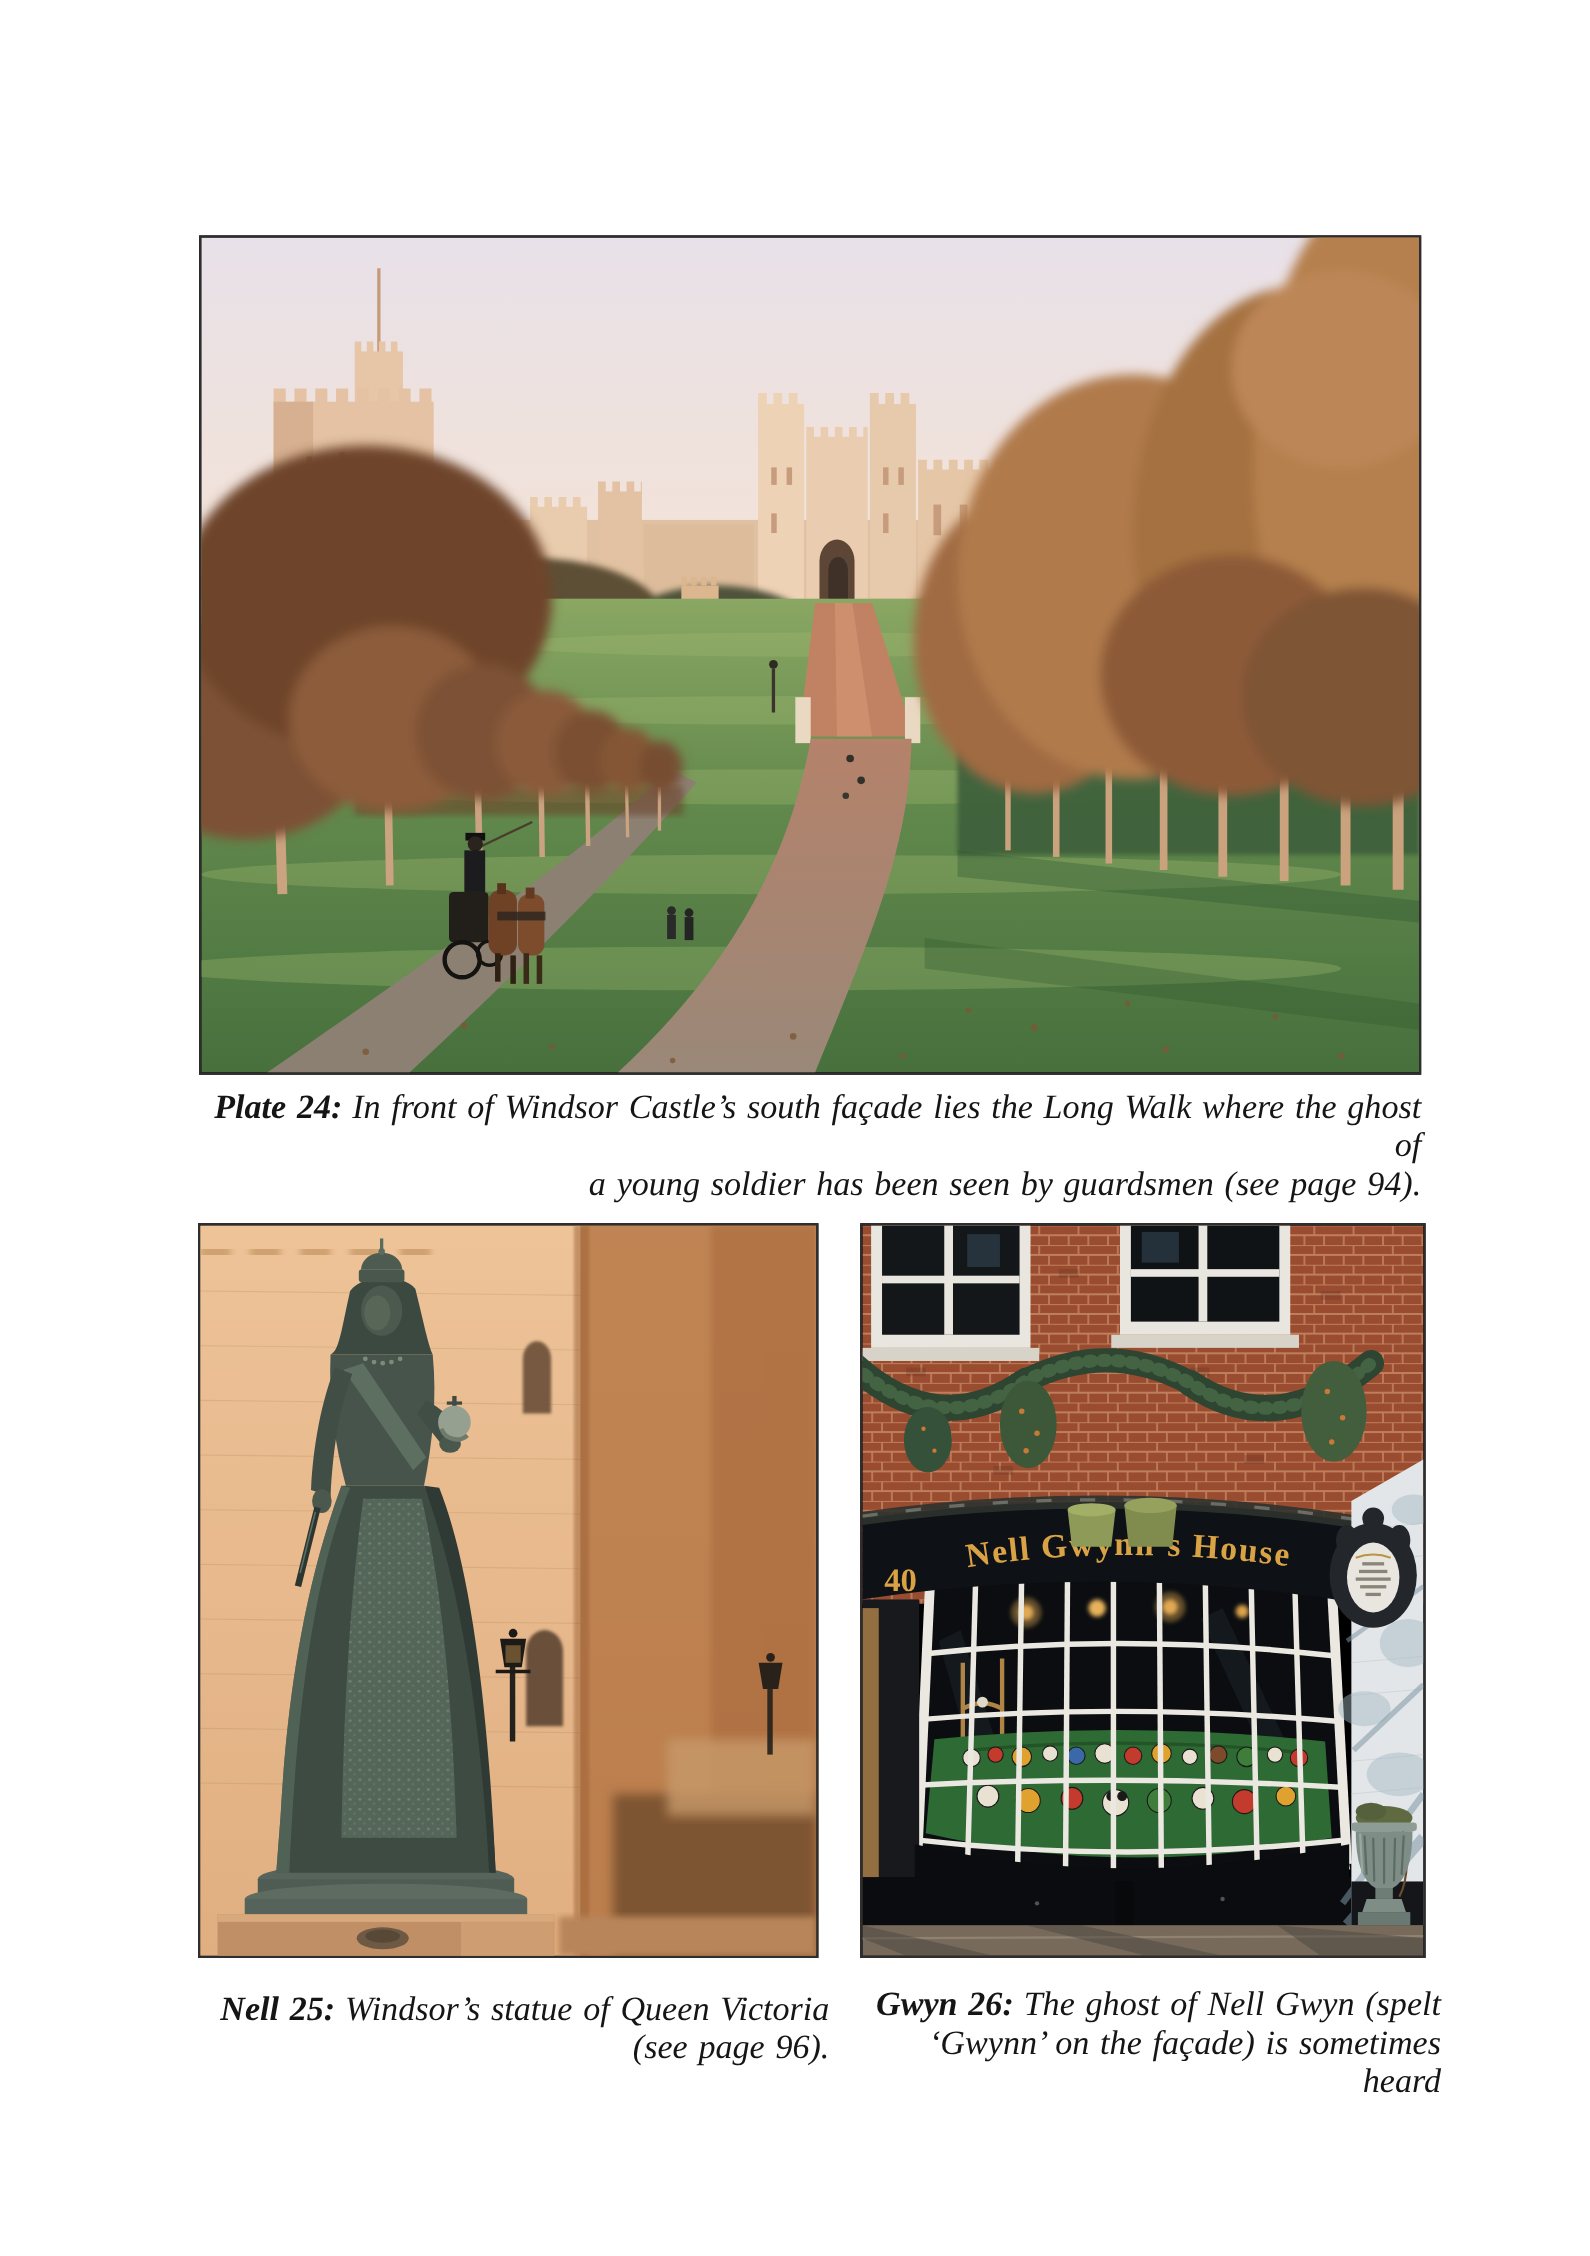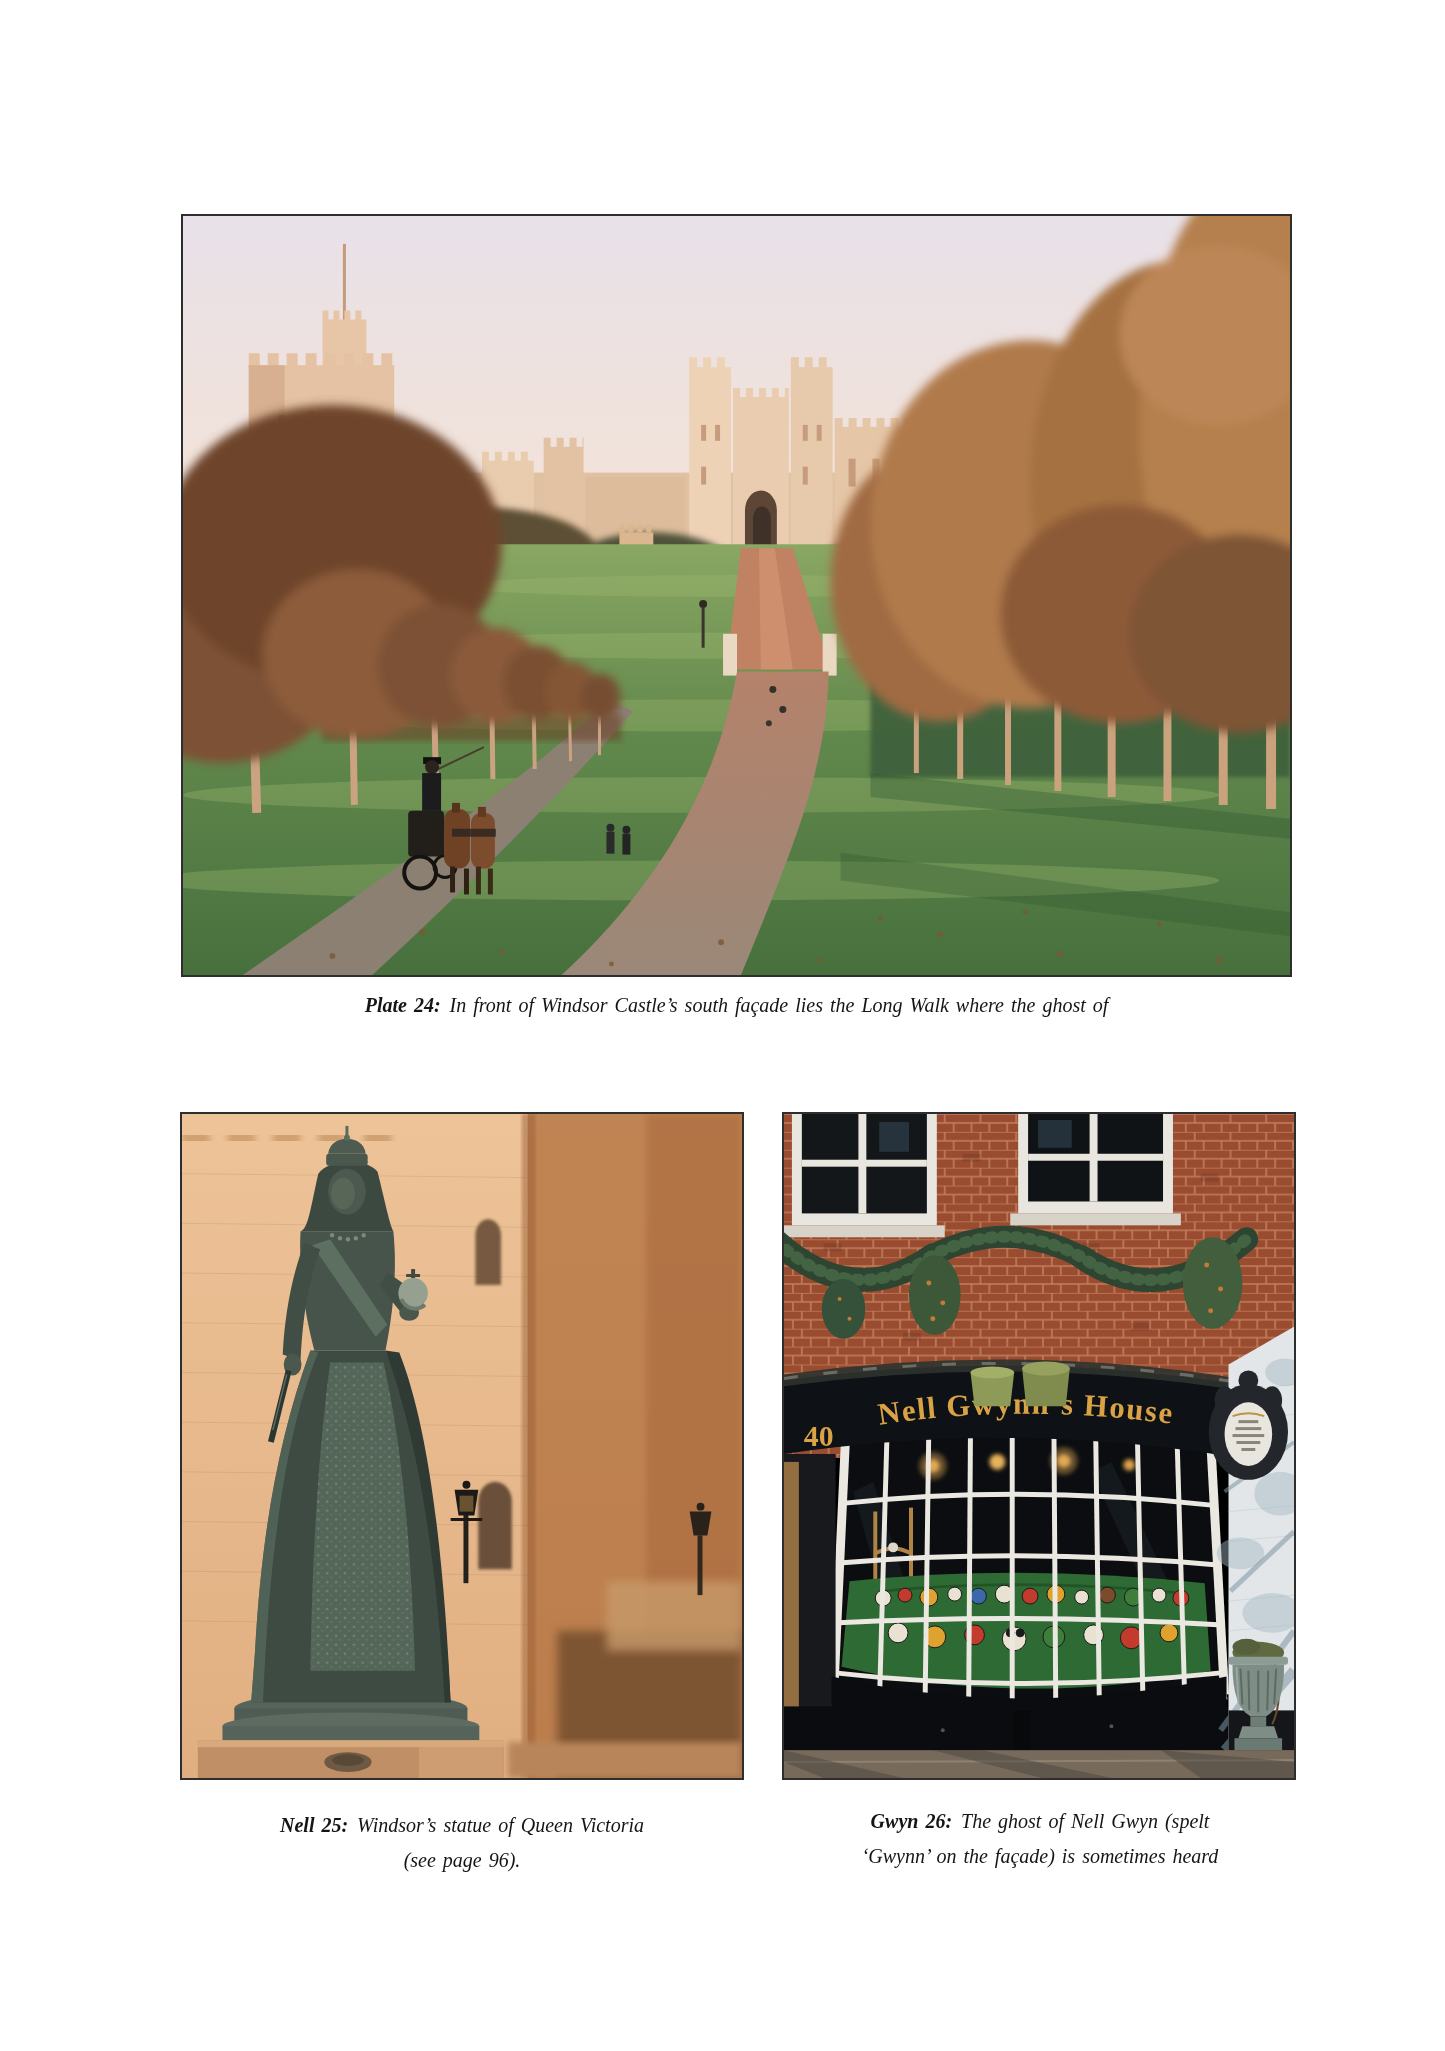--- a/index.html
+++ b/index.html
@@ -5,22 +5,22 @@
   html,body{margin:0;padding:0;}
   body{
     width:1445px;height:2051px;position:relative;background:#ffffff;
     font-family:"Liberation Serif", serif;overflow:hidden;
   }
   .photo{
     position:absolute;border:2px solid #2e2e2e;box-sizing:border-box;background:#000;
   }
   .photo svg{display:block;width:100%;height:100%;}
   .caption{
-    position:absolute;text-align:center;font-style:italic;
-    font-size:20px;line-height:35px;color:#151515;word-spacing:2px;
+    position:absolute;text-align:right;font-style:italic;
+    font-size:31px;line-height:35px;color:#151515;word-spacing:2px;
   }
   .cap-label{font-weight:bold;margin-right:9px;}
 </style>
 </head>
 <body>
 
 <div class="photo" style="left:181px;top:214px;width:1111px;height:763px;">
 <svg viewBox="0 0 1111 763" preserveAspectRatio="none">
   <defs>
     <linearGradient id="g1sky" x1="0" y1="0" x2="0" y2="1">
@@ -244,20 +244,21 @@
     <circle cx="429" cy="615" r="4" fill="#2a2a2a"></circle>
         <rect x="425" y="619" width="8" height="22" fill="#2a2a2a"></rect>
     <circle cx="445" cy="617" r="4" fill="#242424"></circle>
         <rect x="441" y="621" width="8" height="21" fill="#242424"></rect>
   </g>
 </svg>
 </div>
 
 <div class="caption" style="left:181px;top:988px;width:1111px;">
   <div><span class="cap-label">Plate 24:</span><span>In front of Windsor Castle’s south façade lies the Long Walk where the ghost of</span></div>
+  <div>a young soldier has been seen by guardsmen (see page 94).</div>
 </div>
 
 <div class="photo" style="left:180px;top:1112px;width:564px;height:668px;">
 <svg viewBox="0 0 567 668" preserveAspectRatio="none">
   <defs>
     <linearGradient id="g2stone" x1="0" y1="0" x2="0" y2="1">
       <stop offset="0" stop-color="#ecbf92"></stop>
           <stop offset="1" stop-color="#cf9260"></stop>
     </linearGradient>
     <pattern id="g2emb" width="9" height="9" patternUnits="userSpaceOnUse">

